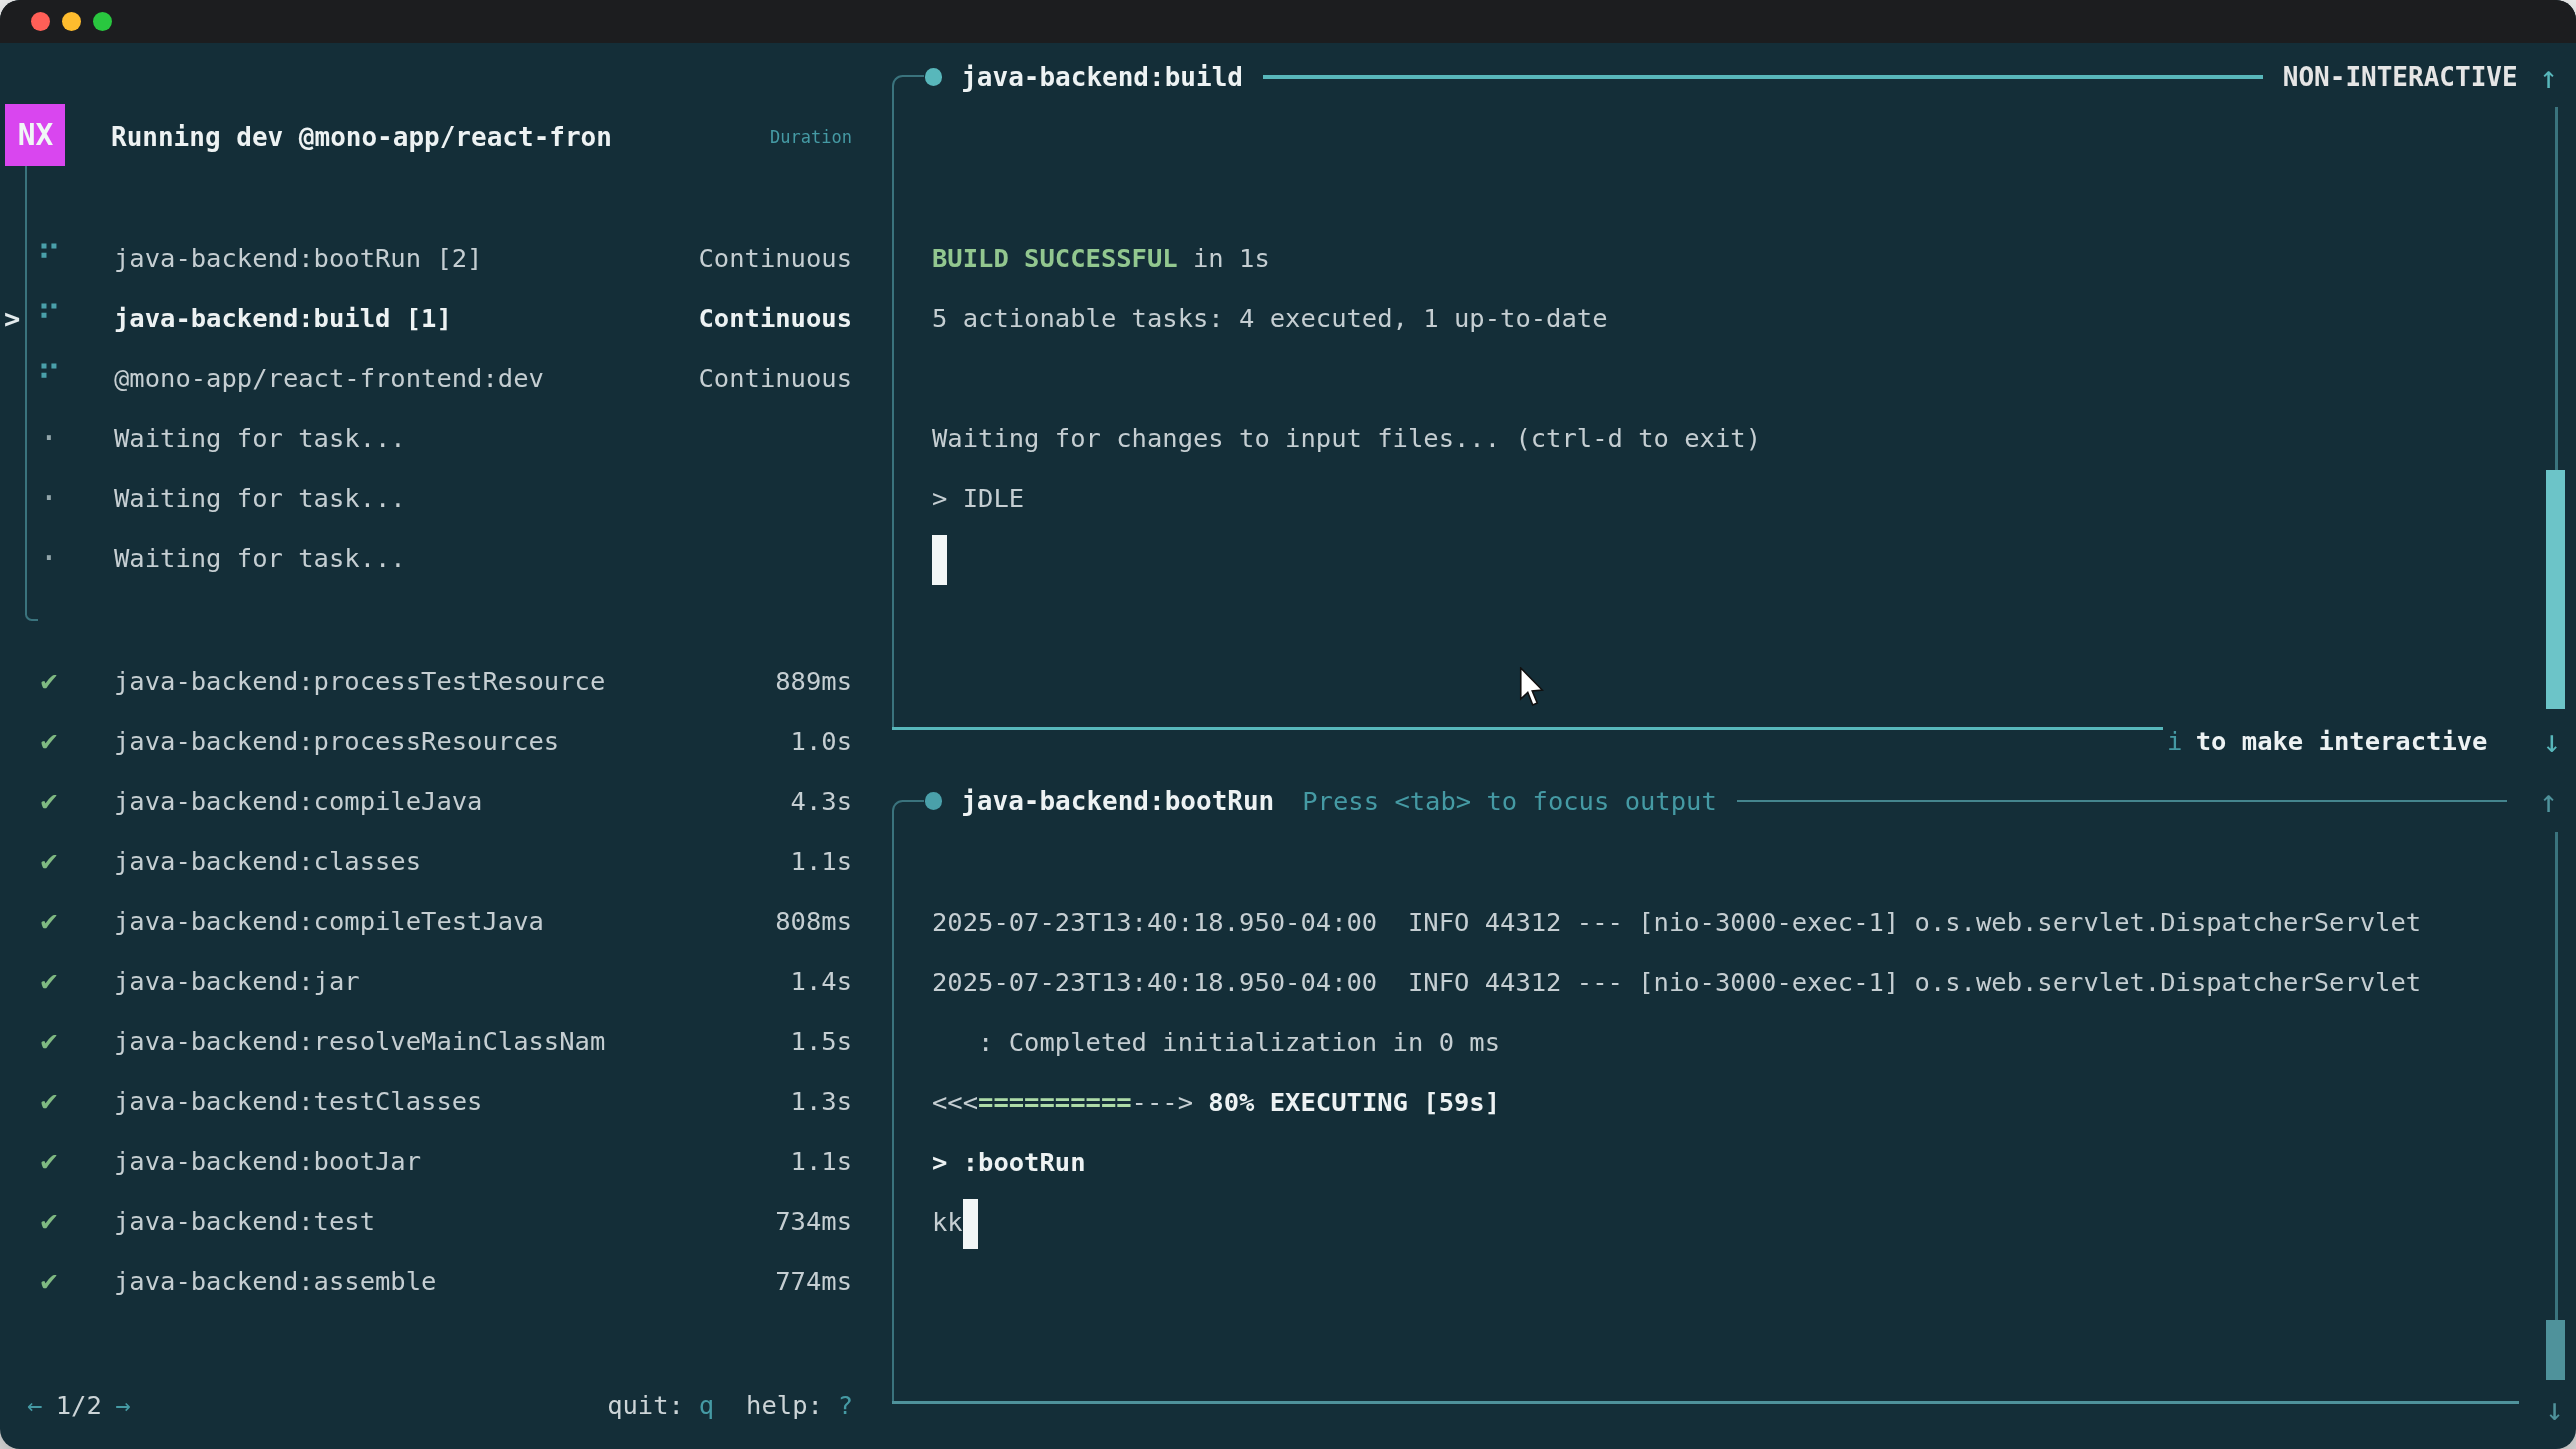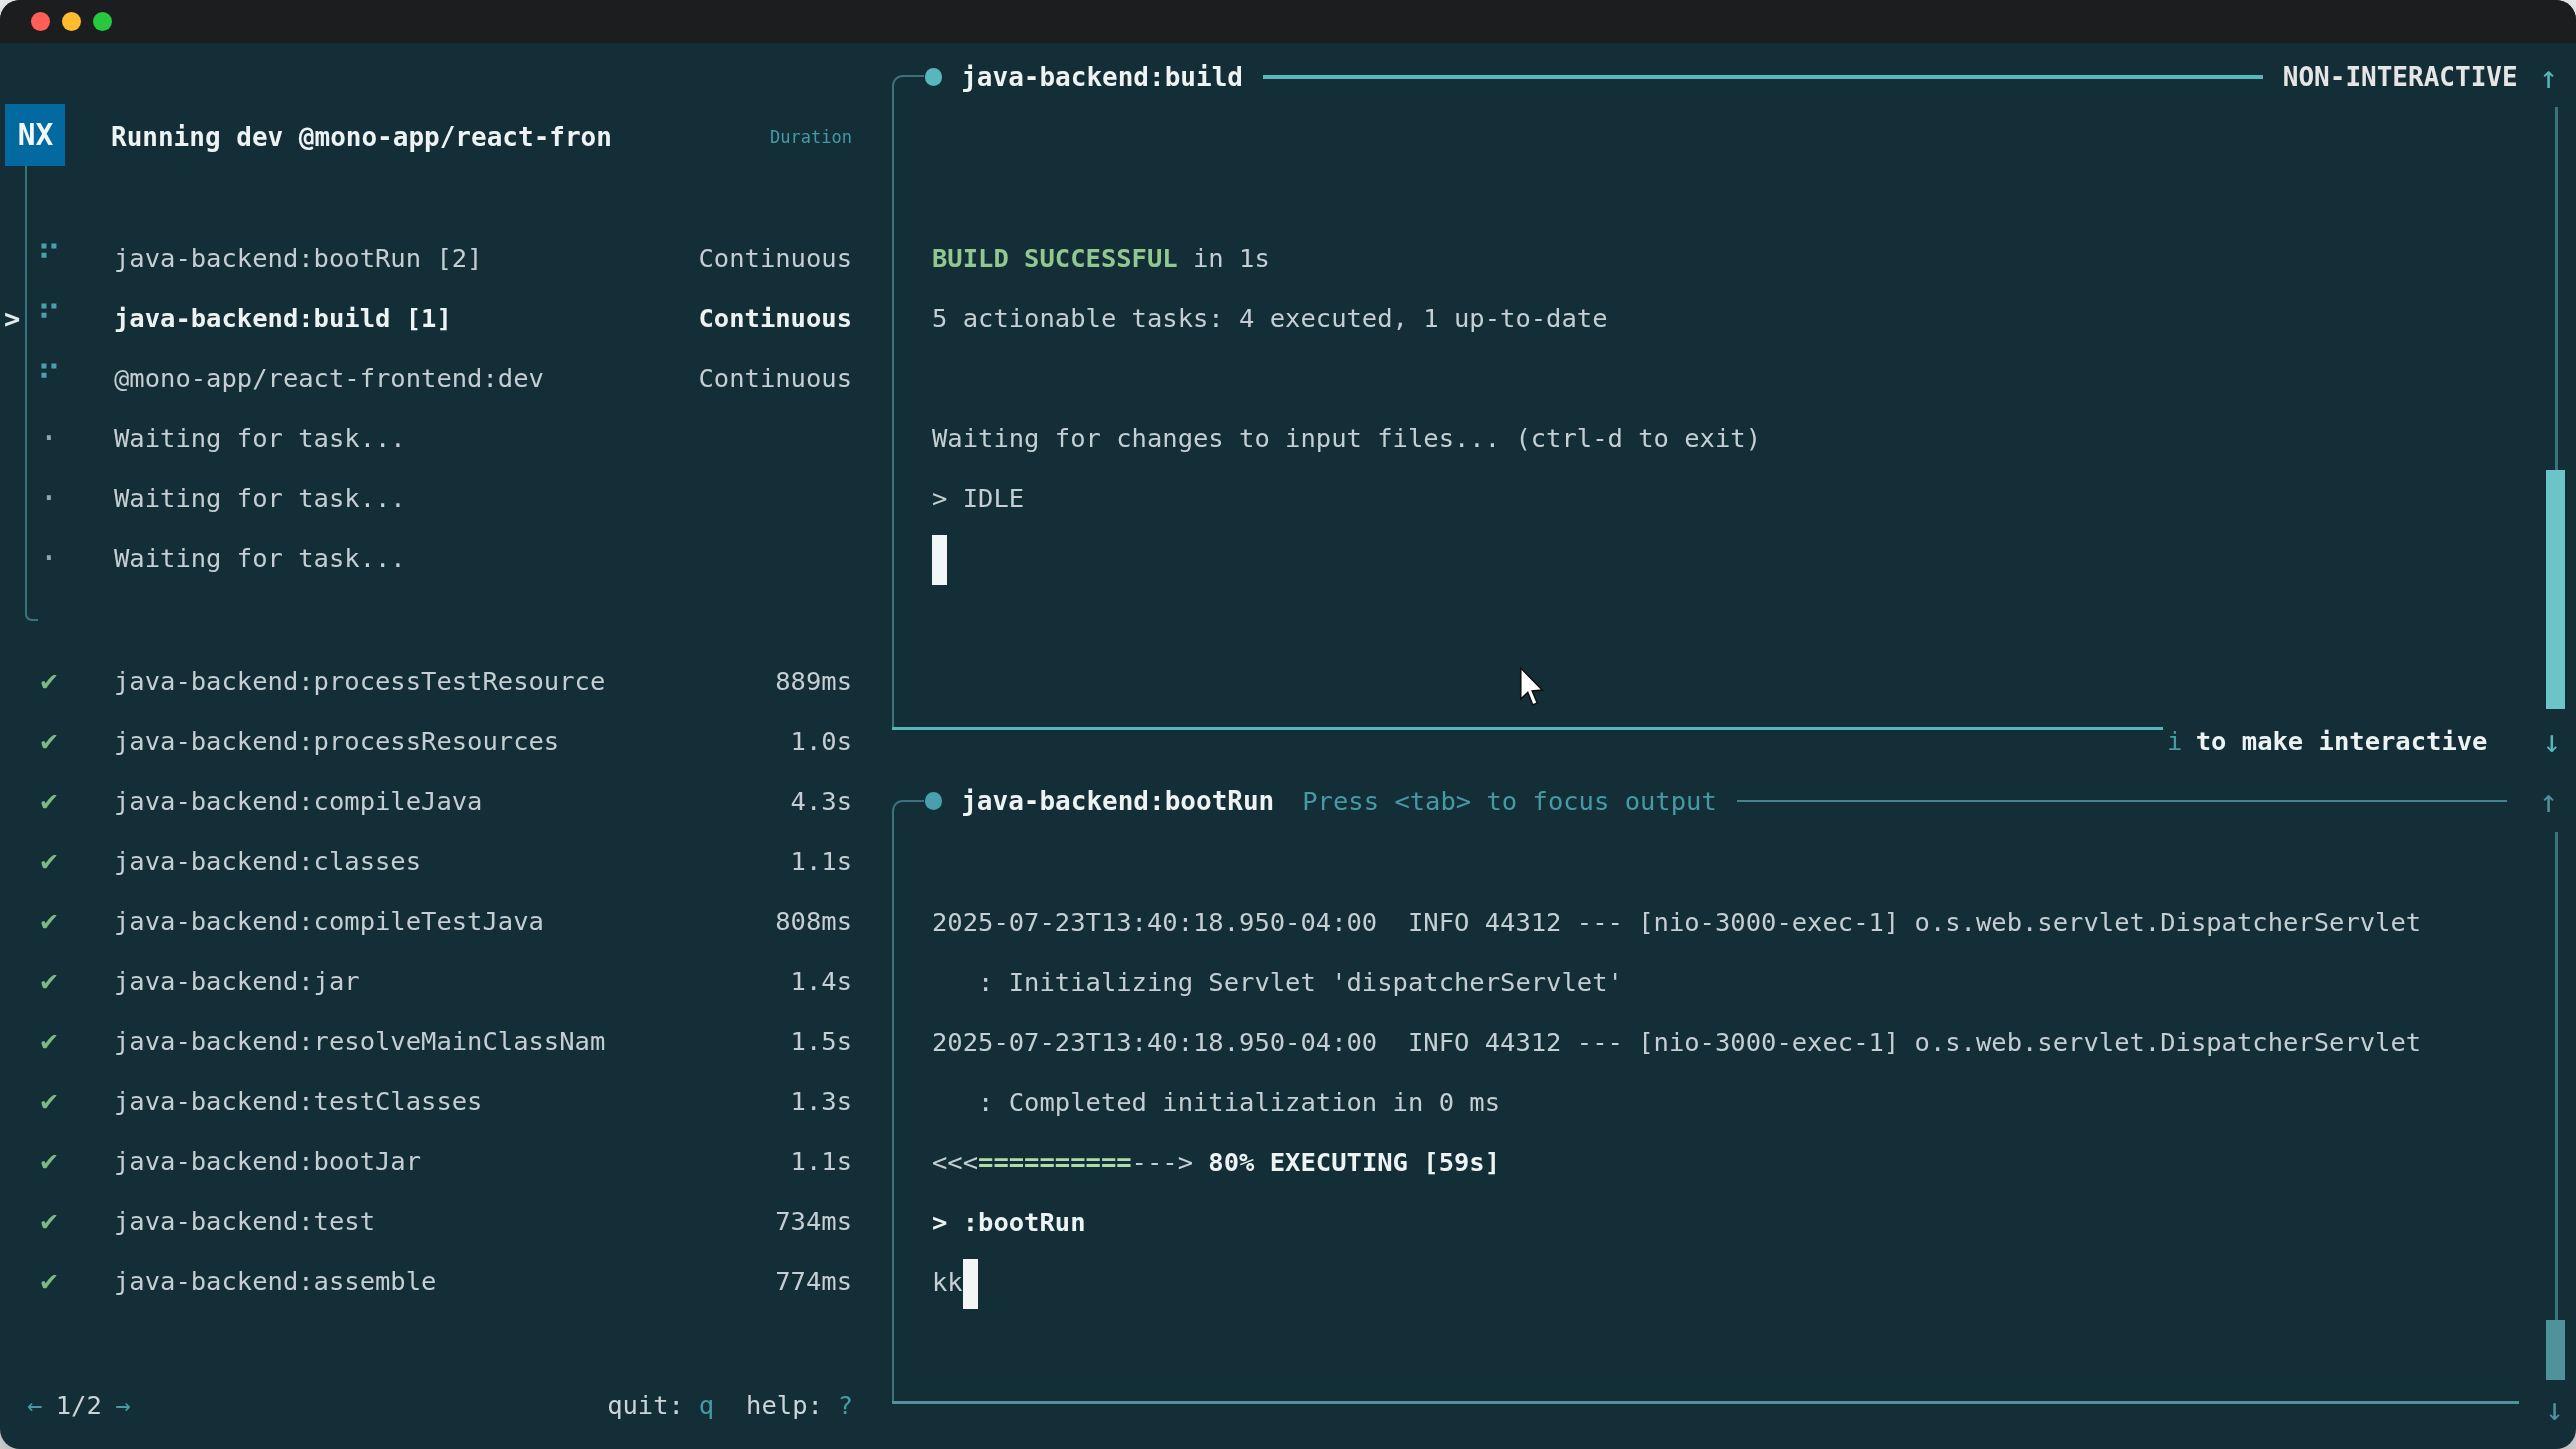--- a/index.html
+++ b/index.html
@@ -14,21 +14,21 @@
   }
   
   .titlebar{position:absolute;top:0;left:0;right:0;height:43px;background:#1c1d1f;}
   .light{position:absolute;top:12px;width:19px;height:19px;border-radius:50%;}
   .light.r{left:31px;background:#ff5f57}
   .light.y{left:62px;background:#febc2e}
   .light.g{left:93px;background:#29c73f}
 
   
   .sb-header{position:absolute;left:0;top:107px;width:872px;height:60px;display:flex;align-items:center;}
-  .nx-badge{position:absolute;left:5.4px;top:-3.4px;width:60px;height:62px;background:#0369a1;color:#f0f7f6;
+  .nx-badge{position:absolute;left:5.4px;top:-3.4px;width:60px;height:62px;background:#d946ef;color:#f0f7f6;
     font-weight:bold;font-size:29.5px;display:flex;align-items:center;justify-content:center;}
   .sb-title{margin-left:111px;font-weight:bold;font-size:26px;color:#edf2f3;white-space:pre;}
   .sb-duration{margin-left:auto;margin-right:20px;color:#459aa4;font-size:17px;}
   .tree-line{position:absolute;left:25px;top:166px;width:10.7px;height:453px;
     border-left:2px solid #3a737d;border-bottom:2px solid #3a737d;border-bottom-left-radius:6.7px;}
   .run-list{position:absolute;left:0;top:228px;width:872px;}
   .done-list{position:absolute;left:0;top:651px;width:872px;}
   .srow{position:relative;height:60px;display:flex;align-items:center;
     padding:0 20px 0 114px;box-sizing:border-box;font-size:25.5px;color:#c5ced2;white-space:pre;}
   .srow .sel{position:absolute;left:4px;font-weight:bold;color:#e3ebed;font-size:27px;}
@@ -250,21 +250,20 @@
     <span class="pdot"></span>
     <span class="ptitle">java-backend:bootRun</span>
     <span class="p2-hint">Press &lt;tab&gt; to focus output</span>
     <span class="p2-rule"></span>
     <span class="scroll-glyph">↑</span>
   </div>
 
   <div class="p2-content">
     <div class="pline"></div>
     <div class="pline"><span>2025-07-23T13:40:18.950-04:00  INFO 44312 --- [nio-3000-exec-1] o.s.web.servlet.DispatcherServlet</span></div>
-    <div class="pline"><span>   : Initializing Servlet 'dispatcherServlet'</span></div>
     <div class="pline"><span>2025-07-23T13:40:18.950-04:00  INFO 44312 --- [nio-3000-exec-1] o.s.web.servlet.DispatcherServlet</span></div>
     <div class="pline"><span>   : Completed initialization in 0 ms</span></div>
     <div class="pline"><span>&lt;&lt;&lt;</span><span class="seg-bar">==========</span><span>---&gt; </span><span class="seg-b">80% EXECUTING [59s]</span></div>
     <div class="pline"><span class="seg-b">&gt; :bootRun</span></div>
     <div class="pline"><span>kk</span><span class="cursor"></span></div>
   </div>
 
   <div class="p2-track"></div>
   <div class="p2-thumb"></div>
   <div class="p2-down">↓</div>

